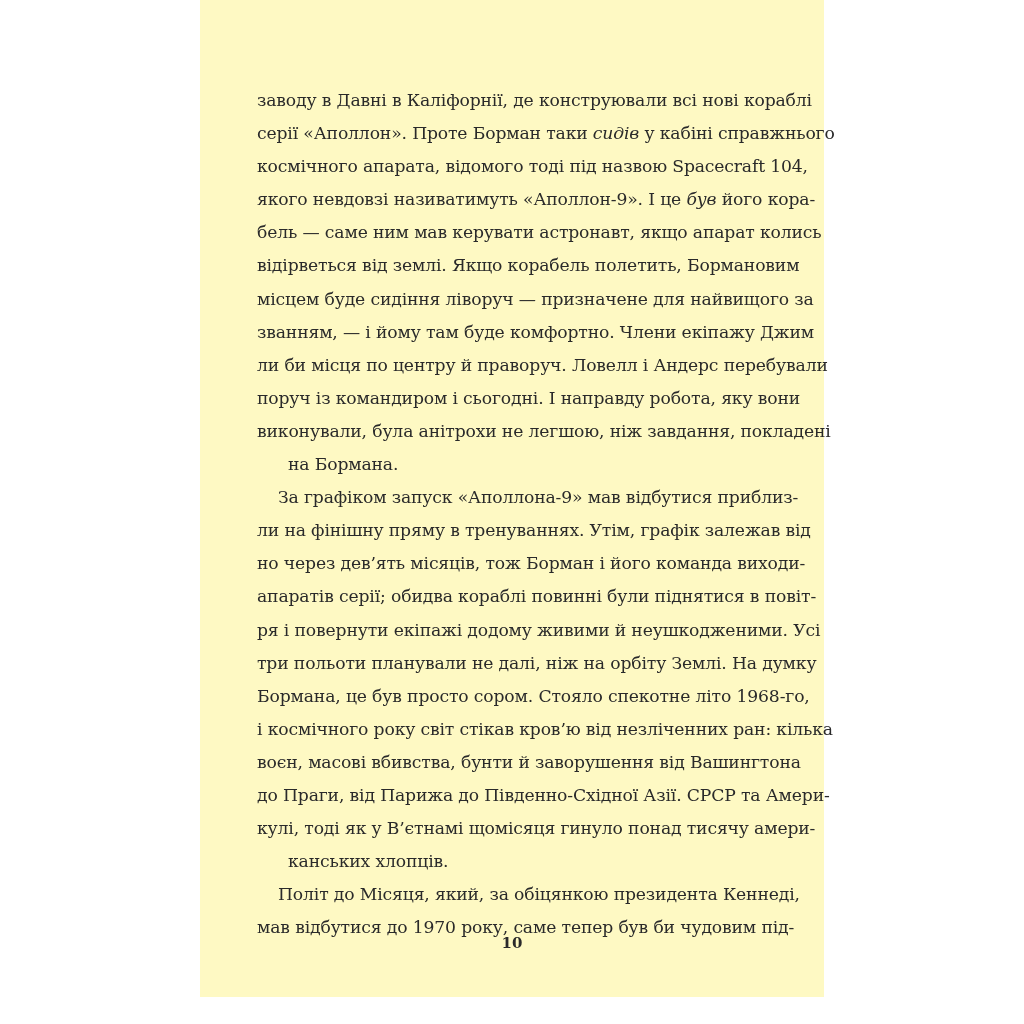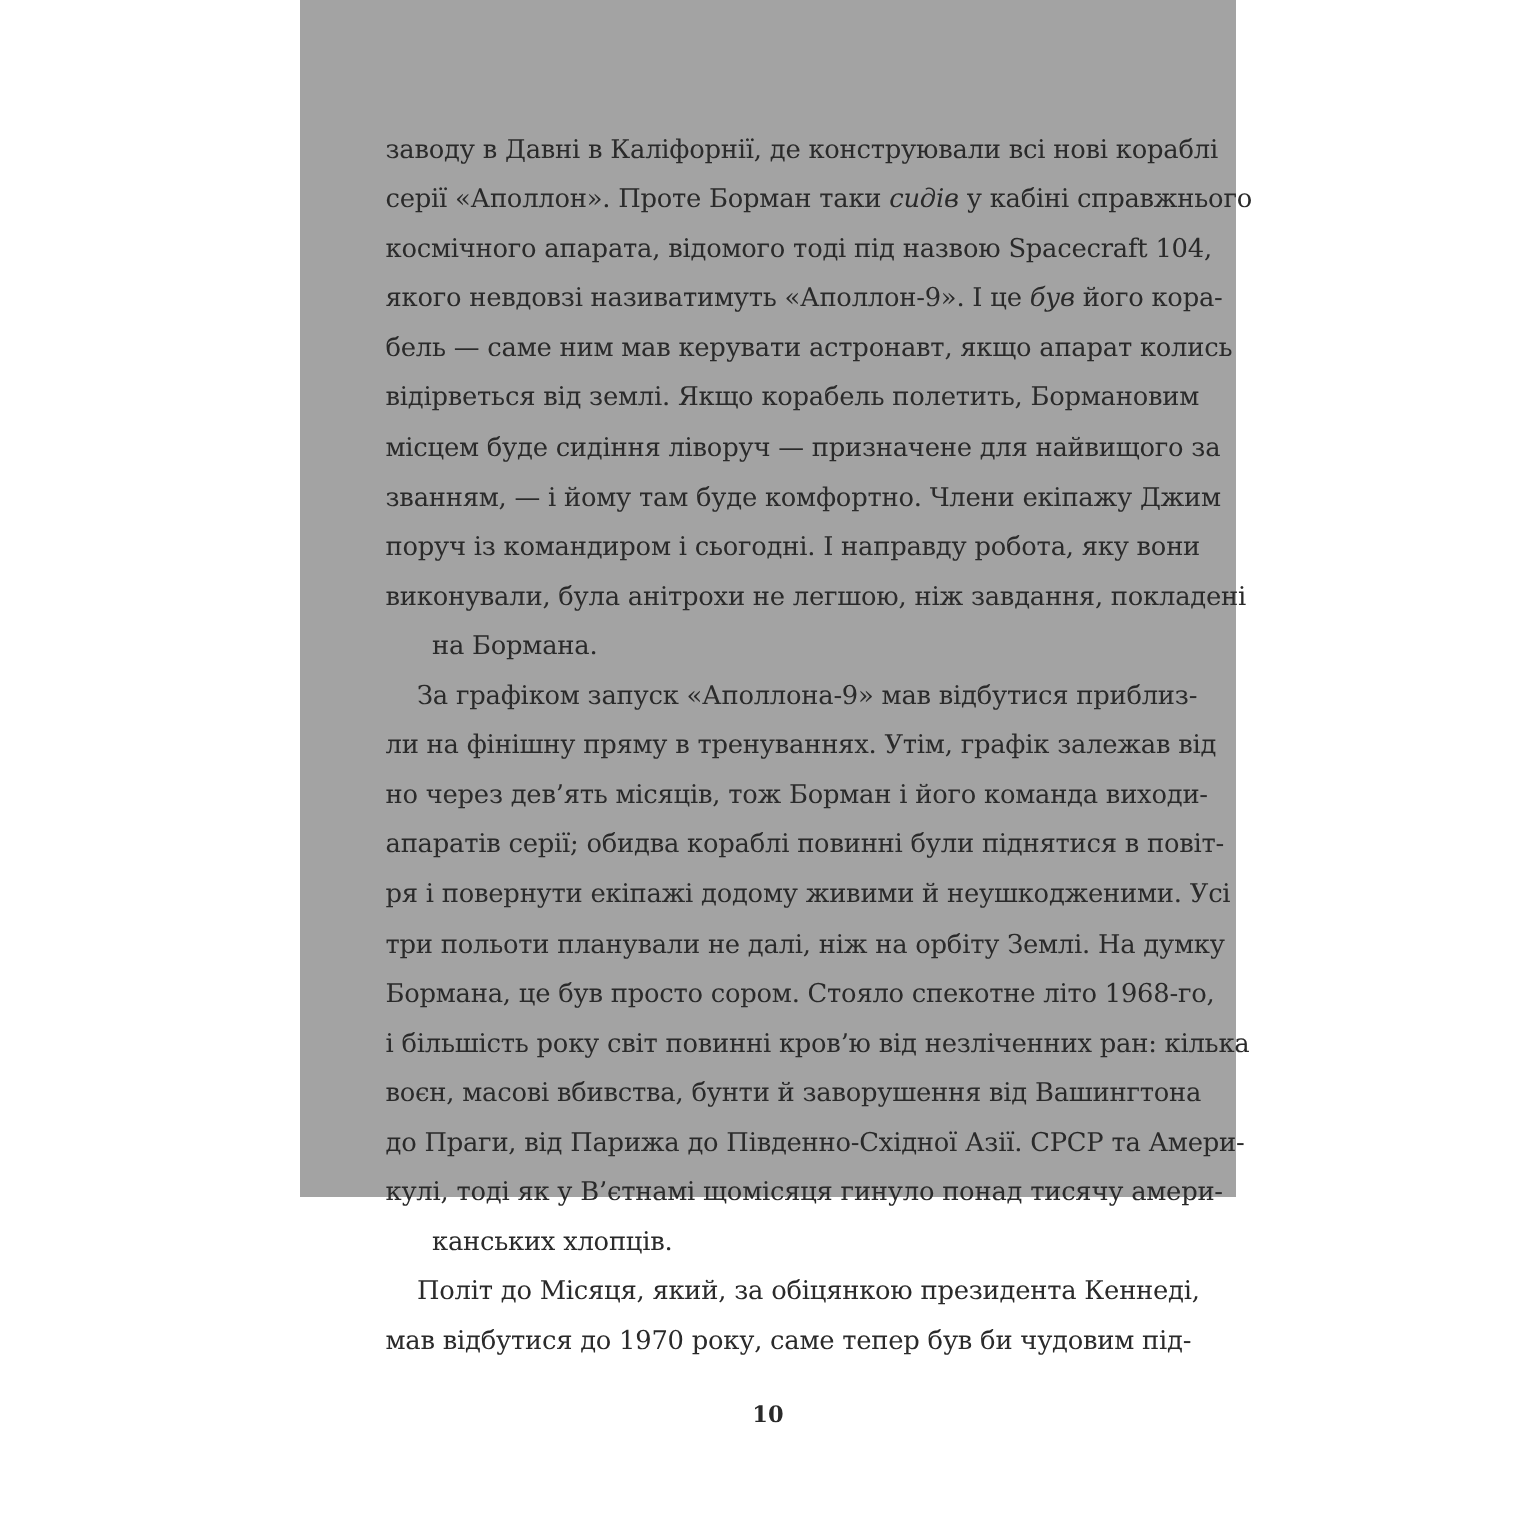--- a/index.html
+++ b/index.html
@@ -8,22 +8,22 @@
       width: 1024px;
       height: 1024px;
       background: #ffffff;
       overflow: hidden;
     }
     .page {
       position: absolute;
       left: 200px;
       top: 0;
       width: 624px;
-      height: 798px;
-      background: #a3a3a3;
+      height: 997px;
+      background: #fef9c3;
     }
     .text-block {
       position: absolute;
       left: 57px;
       top: 84px;
       width: 512px;
       font-family: "DejaVu Serif", "Liberation Serif", serif;
       font-size: 17.2px;
       color: #2a2a2a;
       line-height: 33.1px;
@@ -63,32 +63,33 @@
   <div class="text-block">
 
     <span class="line">заводу в Давні в Каліфорнії, де конструювали всі нові кораблі</span>
     <span class="line">серії «Аполлон». Проте Борман таки <em>сидів</em> у кабіні справжнього</span>
     <span class="line">космічного апарата, відомого тоді під назвою Spacecraft 104,</span>
     <span class="line">якого невдовзі називатимуть «Аполлон-9». І це <em>був</em> його кора-</span>
     <span class="line">бель — саме ним мав керувати астронавт, якщо апарат колись</span>
     <span class="line">відірветься від землі. Якщо корабель полетить, Бормановим</span>
     <span class="line">місцем буде сидіння ліворуч — призначене для найвищого за</span>
     <span class="line">званням, — і йому там буде комфортно. Члени екіпажу Джим</span>
+    <span class="line">ли би місця по центру й праворуч. Ловелл і Андерс перебували</span>
     <span class="line">поруч із командиром і сьогодні. І направду робота, яку вони</span>
     <span class="line">виконували, була анітрохи не легшою, ніж завдання, покладені</span>
     <span class="line last">на Бормана.</span>
 
     <span class="line indent">За графіком запуск «Аполлона-9» мав відбутися приблиз-</span>
     <span class="line">ли на фінішну пряму в тренуваннях. Утім, графік залежав від</span>
     <span class="line">но через дев’ять місяців, тож Борман і його команда виходи-</span>
     <span class="line">апаратів серії; обидва кораблі повинні були піднятися в повіт-</span>
     <span class="line">ря і повернути екіпажі додому живими й неушкодженими. Усі</span>
     <span class="line">три польоти планували не далі, ніж на орбіту Землі. На думку</span>
     <span class="line">Бормана, це був просто сором. Стояло спекотне літо 1968-го,</span>
-    <span class="line">і більшість року світ повинні кров’ю від незліченних ран: кілька</span>
+    <span class="line">і космічного року світ стікав кров’ю від незліченних ран: кілька</span>
     <span class="line">воєн, масові вбивства, бунти й заворушення від Вашингтона</span>
     <span class="line">до Праги, від Парижа до Південно-Східної Азії. СРСР та Амери-</span>
     <span class="line">кулі, тоді як у В’єтнамі щомісяця гинуло понад тисячу амери-</span>
     <span class="line last">канських хлопців.</span>
 
     <span class="line indent">Політ до Місяця, який, за обіцянкою президента Кеннеді,</span>
     <span class="line">мав відбутися до 1970 року, саме тепер був би чудовим під-</span>
 
   </div>
 

